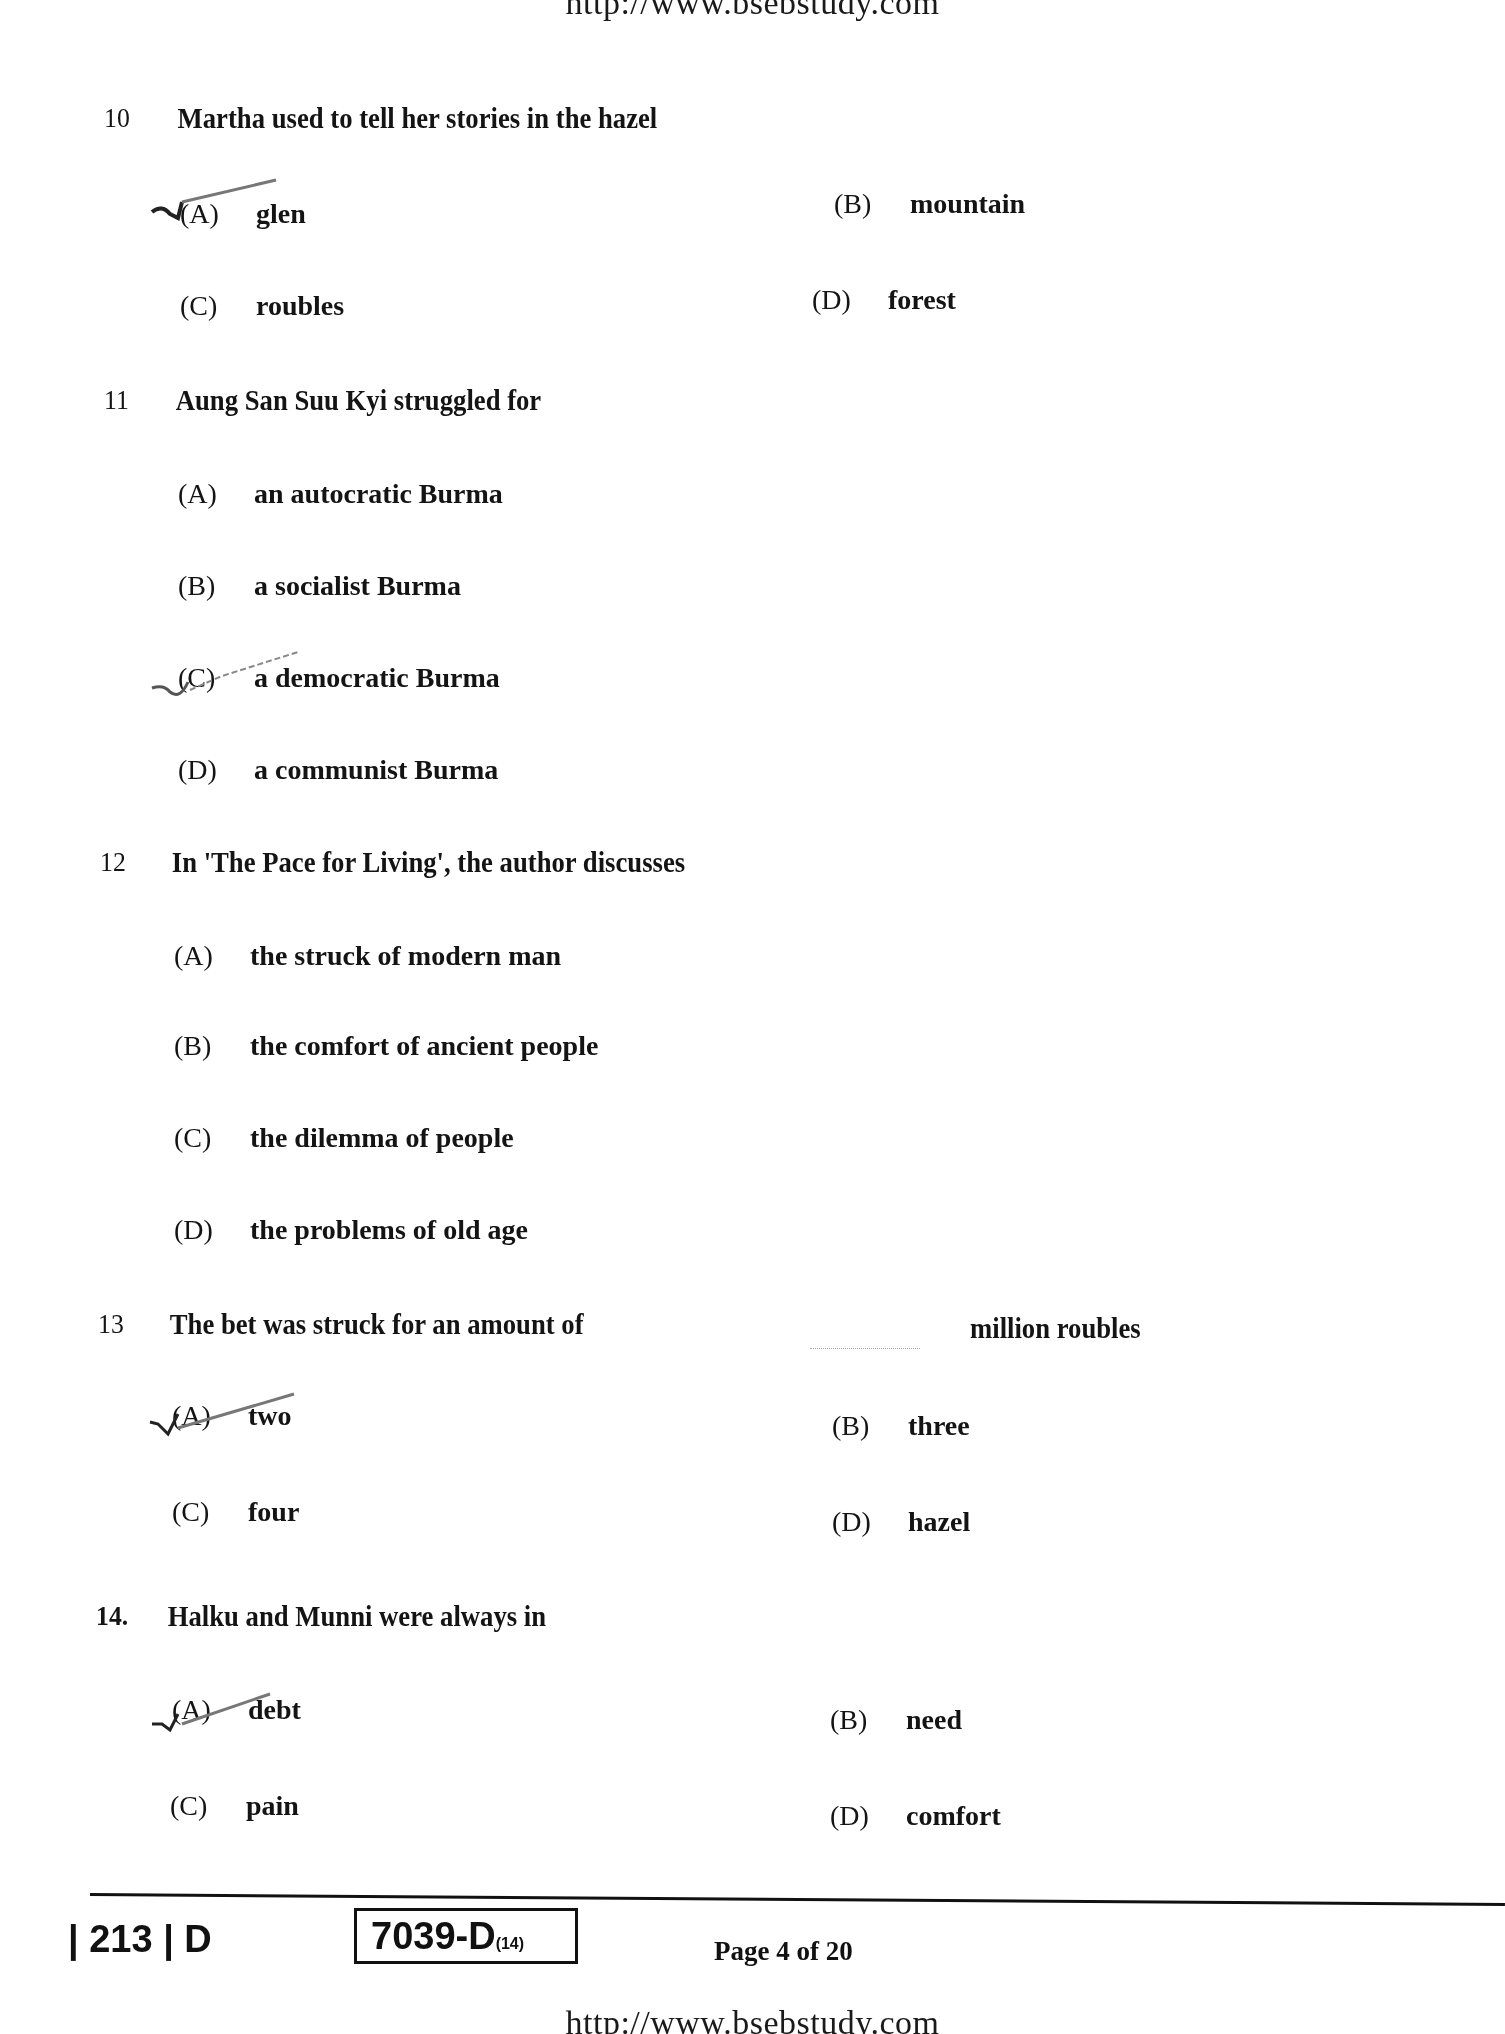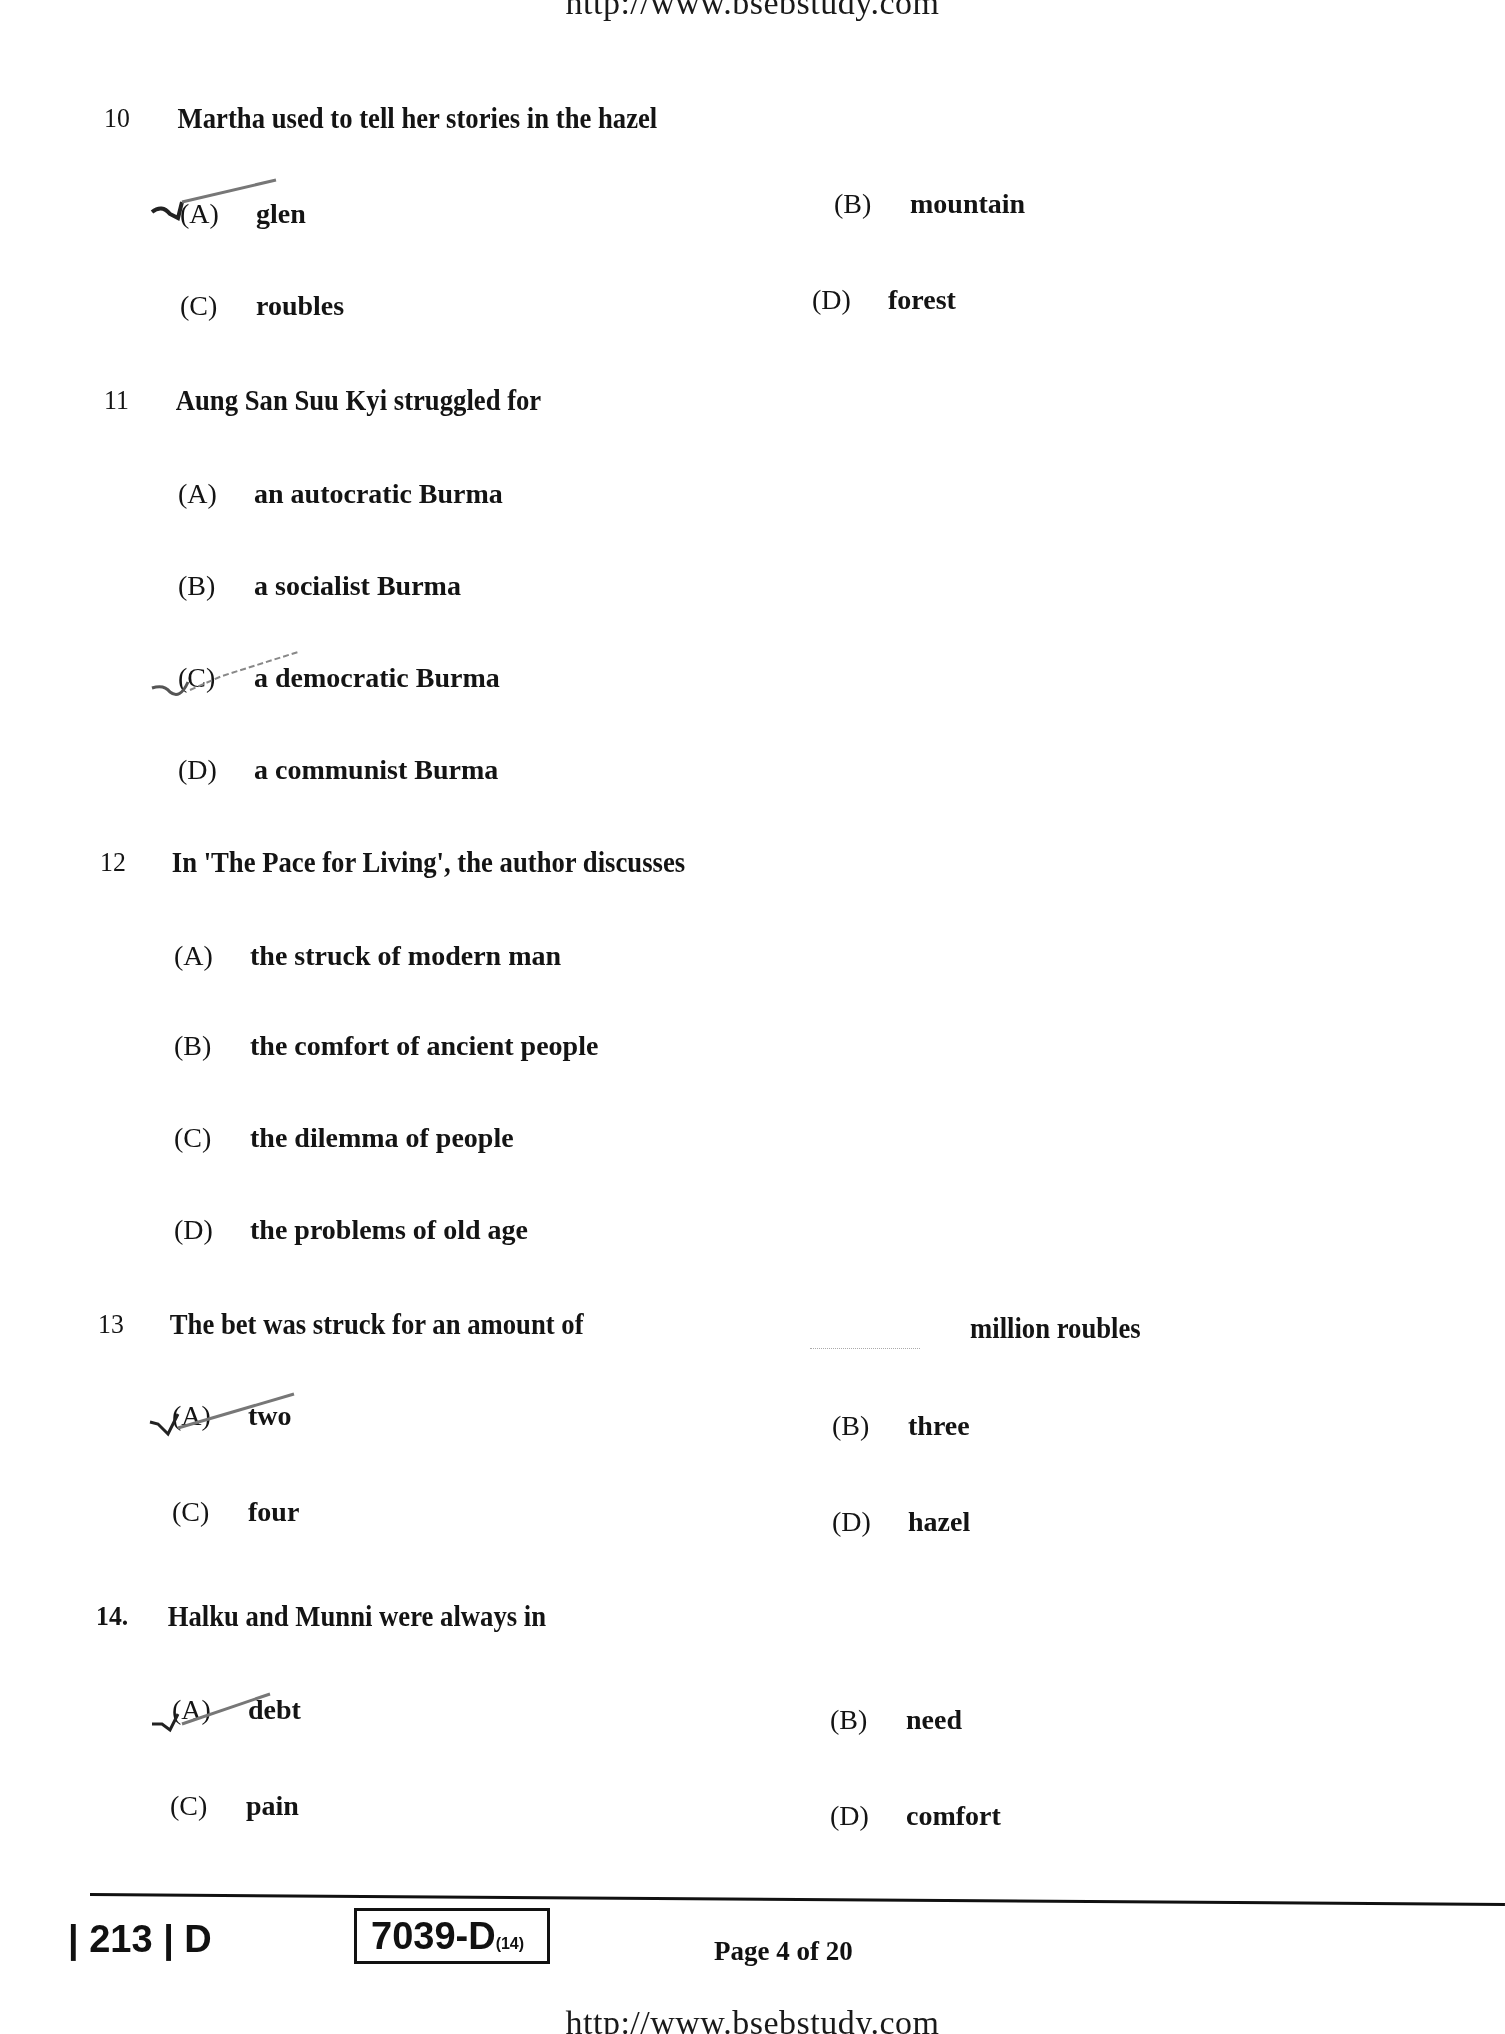--- a/index.html
+++ b/index.html
@@ -78,21 +78,21 @@
       top: 1918px;
       font-family: "Liberation Sans", sans-serif;
       font-size: 38px;
       font-weight: bold;
       color: #111;
     }
     .footer-box {
       position: absolute;
       left: 354px;
       top: 1908px;
-      width: 196px;
+      width: 224px;
       height: 56px;
       border: 3px solid #111;
       box-sizing: border-box;
       font-family: "Liberation Sans", sans-serif;
       font-size: 38px;
       font-weight: bold;
       line-height: 50px;
       padding-left: 14px;
       color: #111;
     }

